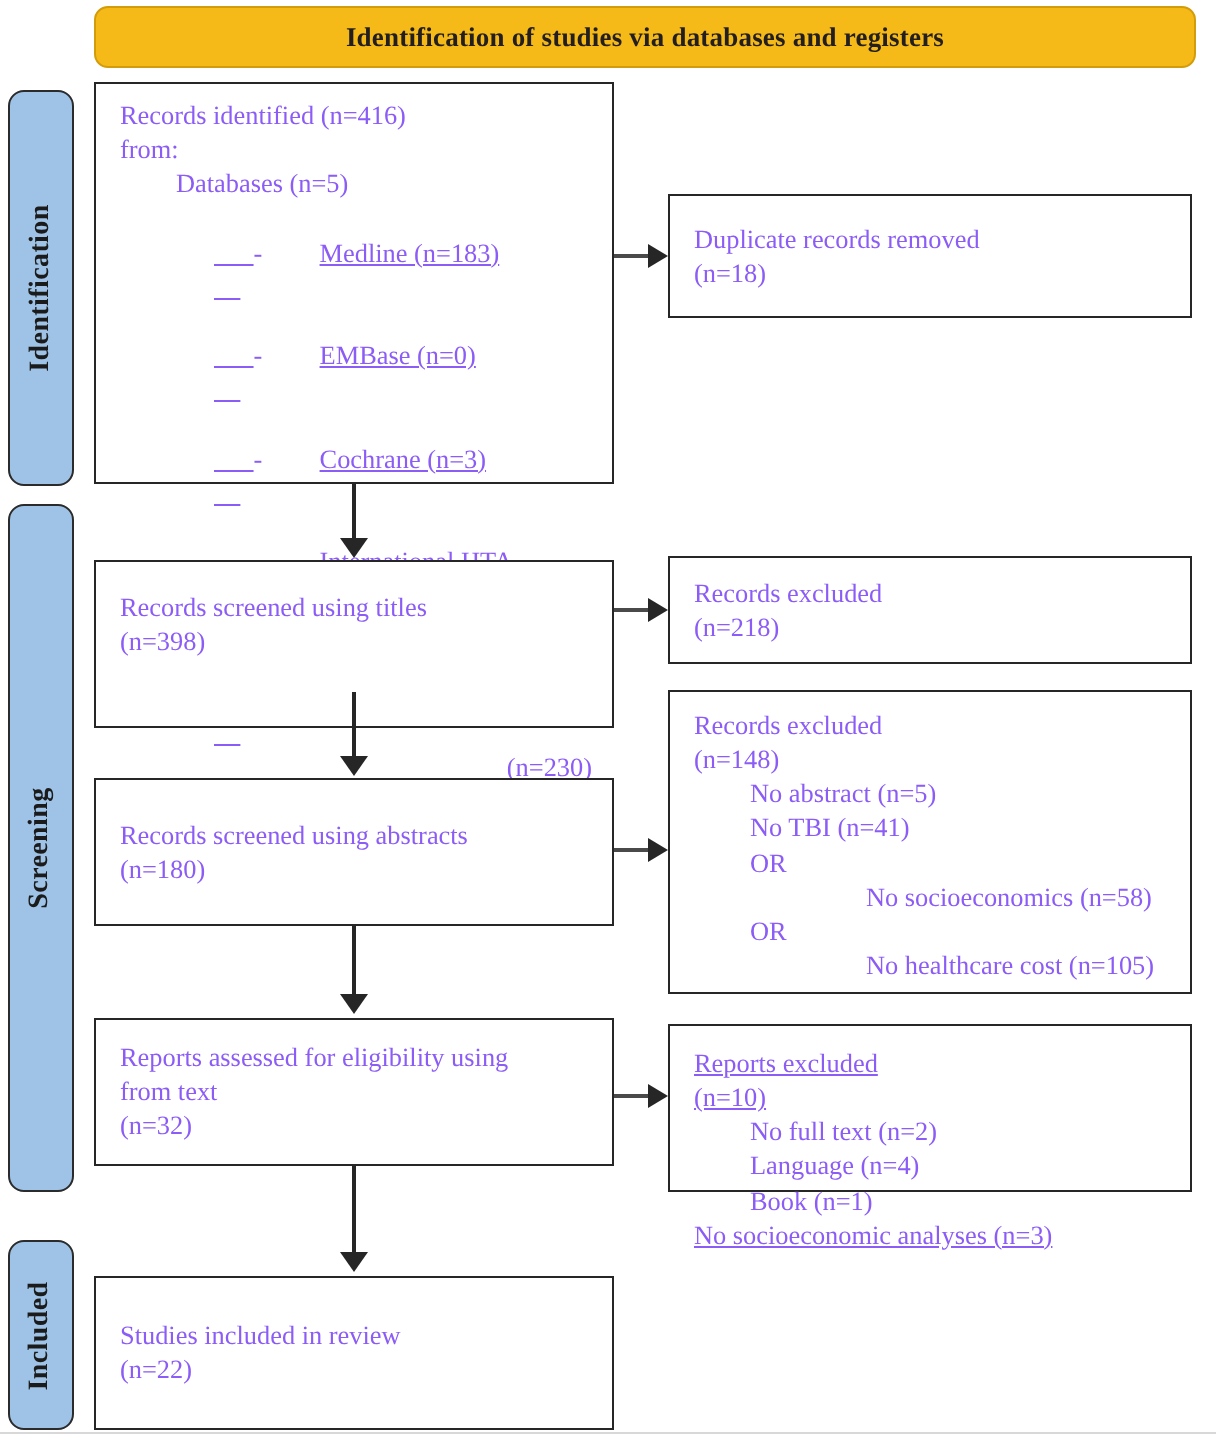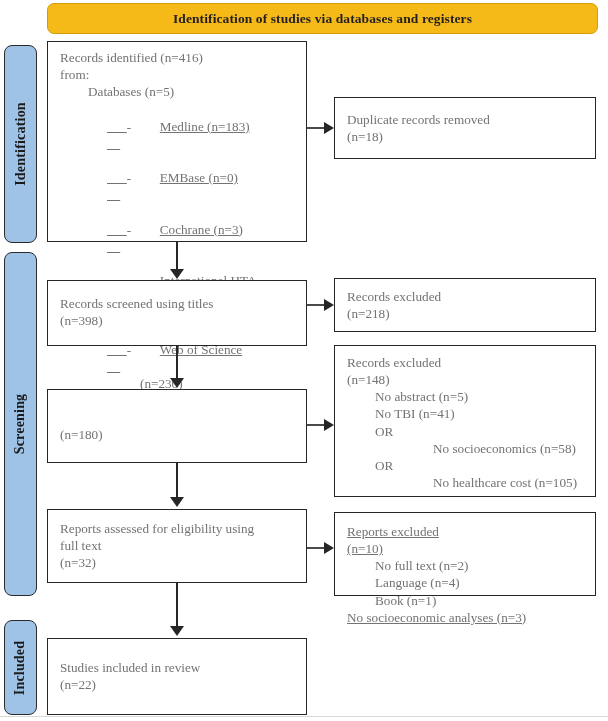--- a/index.html
+++ b/index.html
@@ -69,21 +69,21 @@
 
   
   .flow-box {
     position: absolute;
     box-sizing: border-box;
     background: #ffffff;
     border: 1.6px solid #262626;
     padding: 7px 10px 6px 12px;
     font-size: 13.2px;
     line-height: 1.30;
-    color: #737373;
+    color: #8b5cf6;
   }
   .flow-box .line {
     white-space: pre;
   }
   .indent-1 { padding-left: 28px; }
   .indent-3 { padding-left: 86px; }
   .bullet-row {
     display: block;
     white-space: pre;
     padding-left: 47px;
@@ -91,20 +91,21 @@
     text-decoration: underline;
   }
   .bullet-row .dash {
     display: inline-block;
     width: 33px;
   }
   .bullet-cont {
     display: block;
     white-space: pre;
     padding-left: 80px;
+    text-align: right;
   }
 
   
   .v-line {
     position: absolute;
     width: 1.6px;
     background: #262626;
   }
   .h-line {
     position: absolute;
@@ -176,49 +177,49 @@
       <span class="dash">-</span><span>Web of Science</span>
     </span>
     <span class="bullet-cont">(n=230)</span>
   </div>
 
   <div class="flow-box" style="left:334px; top:97px; width:262px; height:62px; padding-top:13px;">
     <span class="line">Duplicate records removed</span><br>
     <span class="line">(n=18)</span>
   </div>
 
-  <div class="flow-box" style="left:47px; top:280px; width:260px; height:66px; padding-top:14px;">
+  <div class="flow-box" style="left:47px; top:280px; width:260px; height:84px; padding-top:14px;">
     <span class="line">Records screened using titles</span><br>
     <span class="line">(n=398)</span>
   </div>
 
   <div class="flow-box" style="left:334px; top:278px; width:262px; height:54px; padding-top:9px;">
     <span class="line">Records excluded</span><br>
     <span class="line">(n=218)</span>
   </div>
 
   <div class="flow-box" style="left:47px; top:389px; width:260px; height:74px; padding-top:19px;">
-    <br>
+    <span class="line">Records screened using abstracts</span><br>
     <span class="line">(n=180)</span>
   </div>
 
   <div class="flow-box" style="left:334px; top:345px; width:262px; height:152px; padding-top:8px;">
     <span class="line">Records excluded</span><br>
     <span class="line">(n=148)</span><br>
     <span class="line indent-1" style="display:inline-block;">No abstract (n=5)</span><br>
     <span class="line indent-1" style="display:inline-block;">No TBI (n=41)</span><br>
     <span class="line indent-1" style="display:inline-block;">OR</span><br>
     <span class="line indent-3" style="display:inline-block;">No socioeconomics (n=58)</span><br>
     <span class="line indent-1" style="display:inline-block;">OR</span><br>
     <span class="line indent-3" style="display:inline-block;">No healthcare cost (n=105)</span>
   </div>
 
   <div class="flow-box" style="left:47px; top:509px; width:260px; height:74px; padding-top:10px;">
     <span class="line">Reports assessed for eligibility using</span><br>
-    <span class="line">full text</span><br>
+    <span class="line">from text</span><br>
     <span class="line">(n=32)</span>
   </div>
 
   <div class="flow-box" style="left:334px; top:512px; width:262px; height:84px; padding-top:10px;text-decoration:underline;">
     <span class="line">Reports excluded</span><br>
     <span class="line">(n=10)</span><br>
     <span class="line indent-1" style="display:inline-block;">No full text (n=2)</span><br>
     <span class="line indent-1" style="display:inline-block;">Language (n=4)</span><br>
     <span class="line indent-1" style="display:inline-block;">Book (n=1)</span><br>
     <span class="line">No socioeconomic analyses (n=3)</span>

